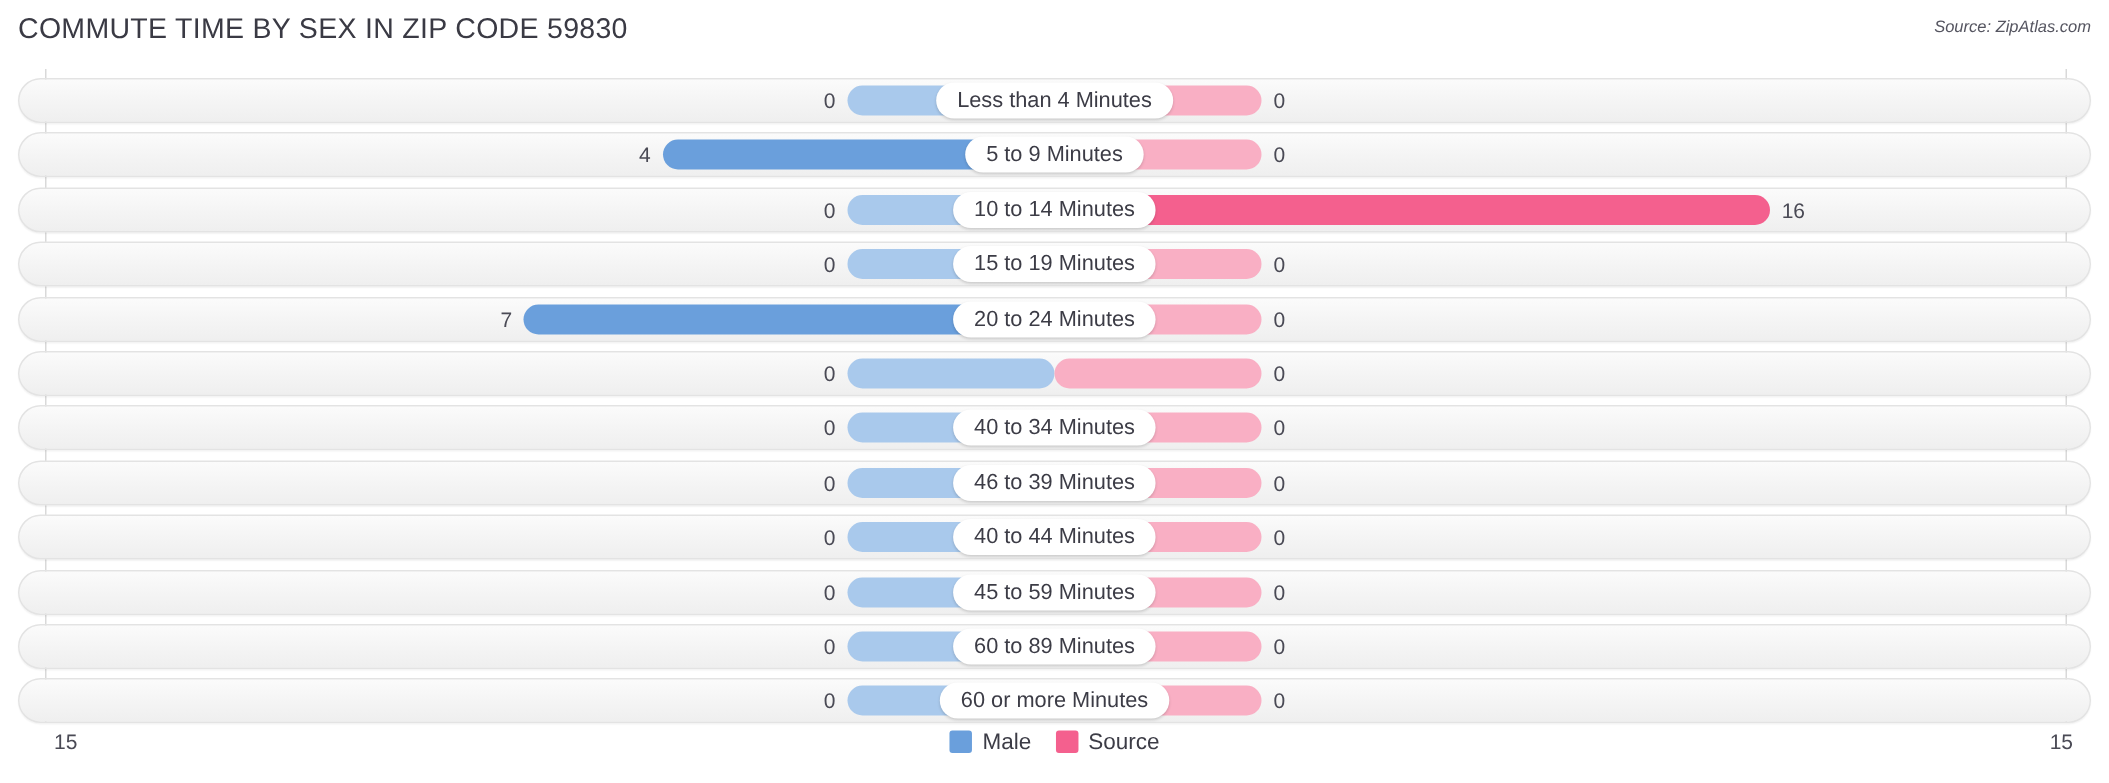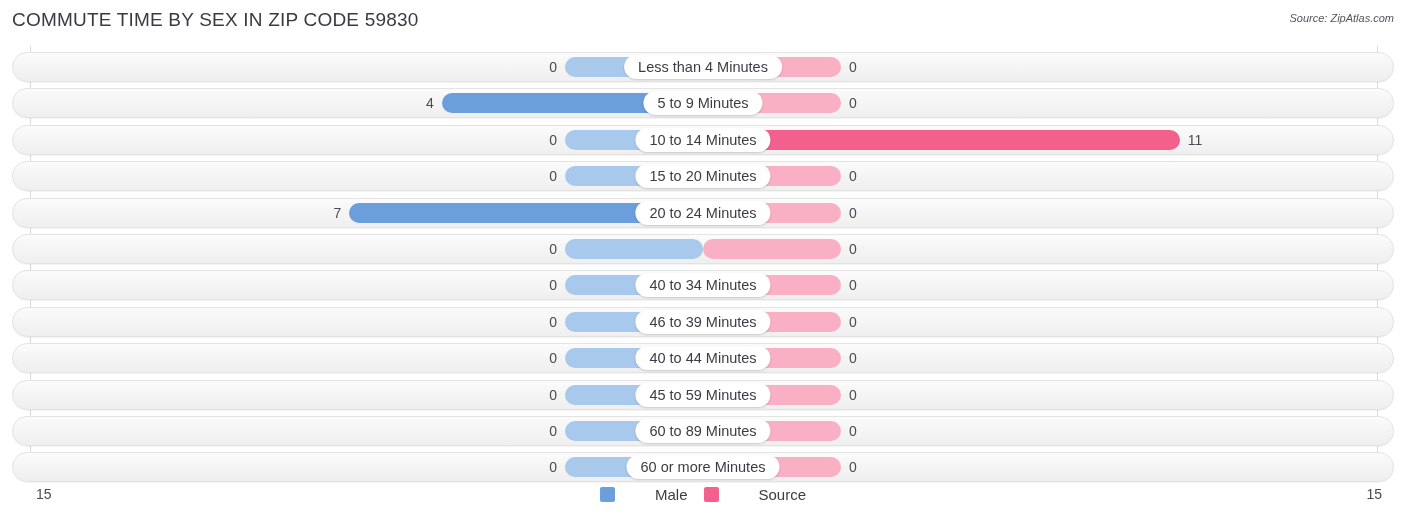--- a/index.html
+++ b/index.html
@@ -91,21 +91,21 @@
   #tick-left{left:36px;}
   #tick-right{right:24px;}
   #legend{
     position:absolute;left:50%;top:4px;
     transform:translateX(-50%);
     display:flex;align-items:center;gap:16px;
     white-space:nowrap;
   }
   .legend-item{display:flex;align-items:center;gap:7px;}
   .swatch{width:15px;height:15px;border-radius:2px;display:inline-block;}
-  .legend-text{font-size:15px;color:#3c3c46;margin-left:33px;}
+  .legend-text{font-size:15px;color:#3c3c46;}
 </style>
 </head>
 <body>
 
 <div id="header">
   <div id="chart-title">COMMUTE TIME BY SEX IN ZIP CODE 59830</div>
   <div id="source-label">Source: ZipAtlas.com</div>
 </div>
 
 <div id="plot">
@@ -126,30 +126,30 @@
         <div class="bar bar-female zero" style="left: 691px; width: 138px;"></div>
         <div class="val val-male" style="left: 381.8px; width: 40px;">4</div>
         <div class="val val-female" style="left: 837px; width: 40px;">0</div>
         <div class="pill">5 to 9 Minutes</div>
       </div>
       <div class="row" style="top: 78.8px;">
         <div class="track"></div>
         <div class="bar bar-male zero" style="left: 553px; width: 138px;"></div>
         <div class="bar bar-female" style="left: 691px; width: 476.8px;"></div>
         <div class="val val-male" style="left: 505px; width: 40px;">0</div>
-        <div class="val val-female" style="left: 1175.8px; width: 40px;">11</div>
+        <div class="val val-female" style="left: 1175.8px; width: 40px;">16</div>
         <div class="pill">10 to 14 Minutes</div>
       </div>
       <div class="row" style="top: 115.2px;">
         <div class="track"></div>
         <div class="bar bar-male zero" style="left: 553px; width: 138px;"></div>
         <div class="bar bar-female zero" style="left: 691px; width: 138px;"></div>
         <div class="val val-male" style="left: 505px; width: 40px;">0</div>
         <div class="val val-female" style="left: 837px; width: 40px;">0</div>
-        <div class="pill">15 to 20 Minutes</div>
+        <div class="pill">15 to 19 Minutes</div>
       </div>
       <div class="row" style="top: 151.6px;">
         <div class="track"></div>
         <div class="bar bar-male" style="left: 337.4px; width: 353.6px;"></div>
         <div class="bar bar-female zero" style="left: 691px; width: 138px;"></div>
         <div class="val val-male" style="left: 289.4px; width: 40px;">7</div>
         <div class="val val-female" style="left: 837px; width: 40px;">0</div>
         <div class="pill">20 to 24 Minutes</div>
       </div>
       <div class="row" style="top: 188px;">

